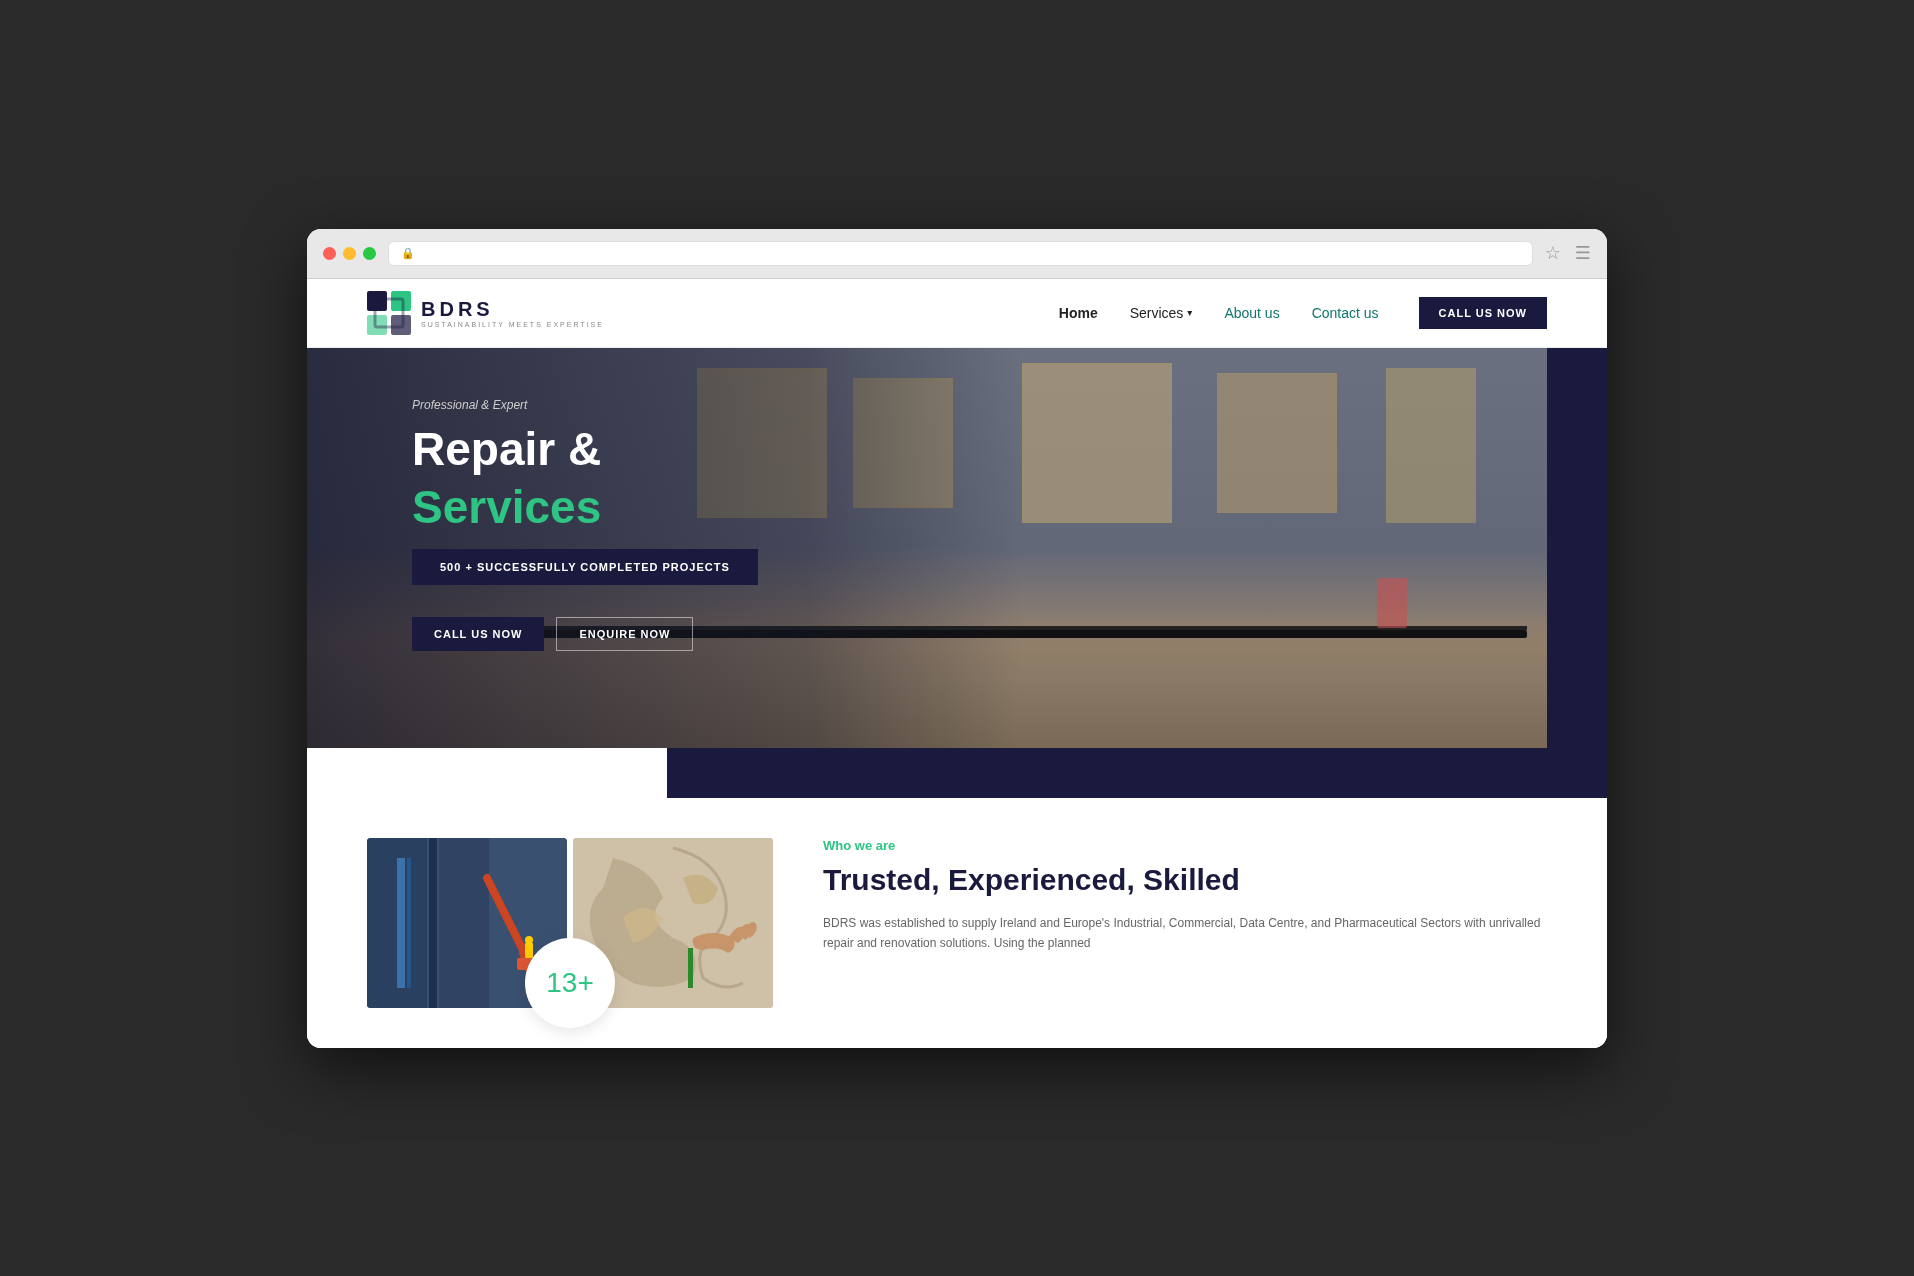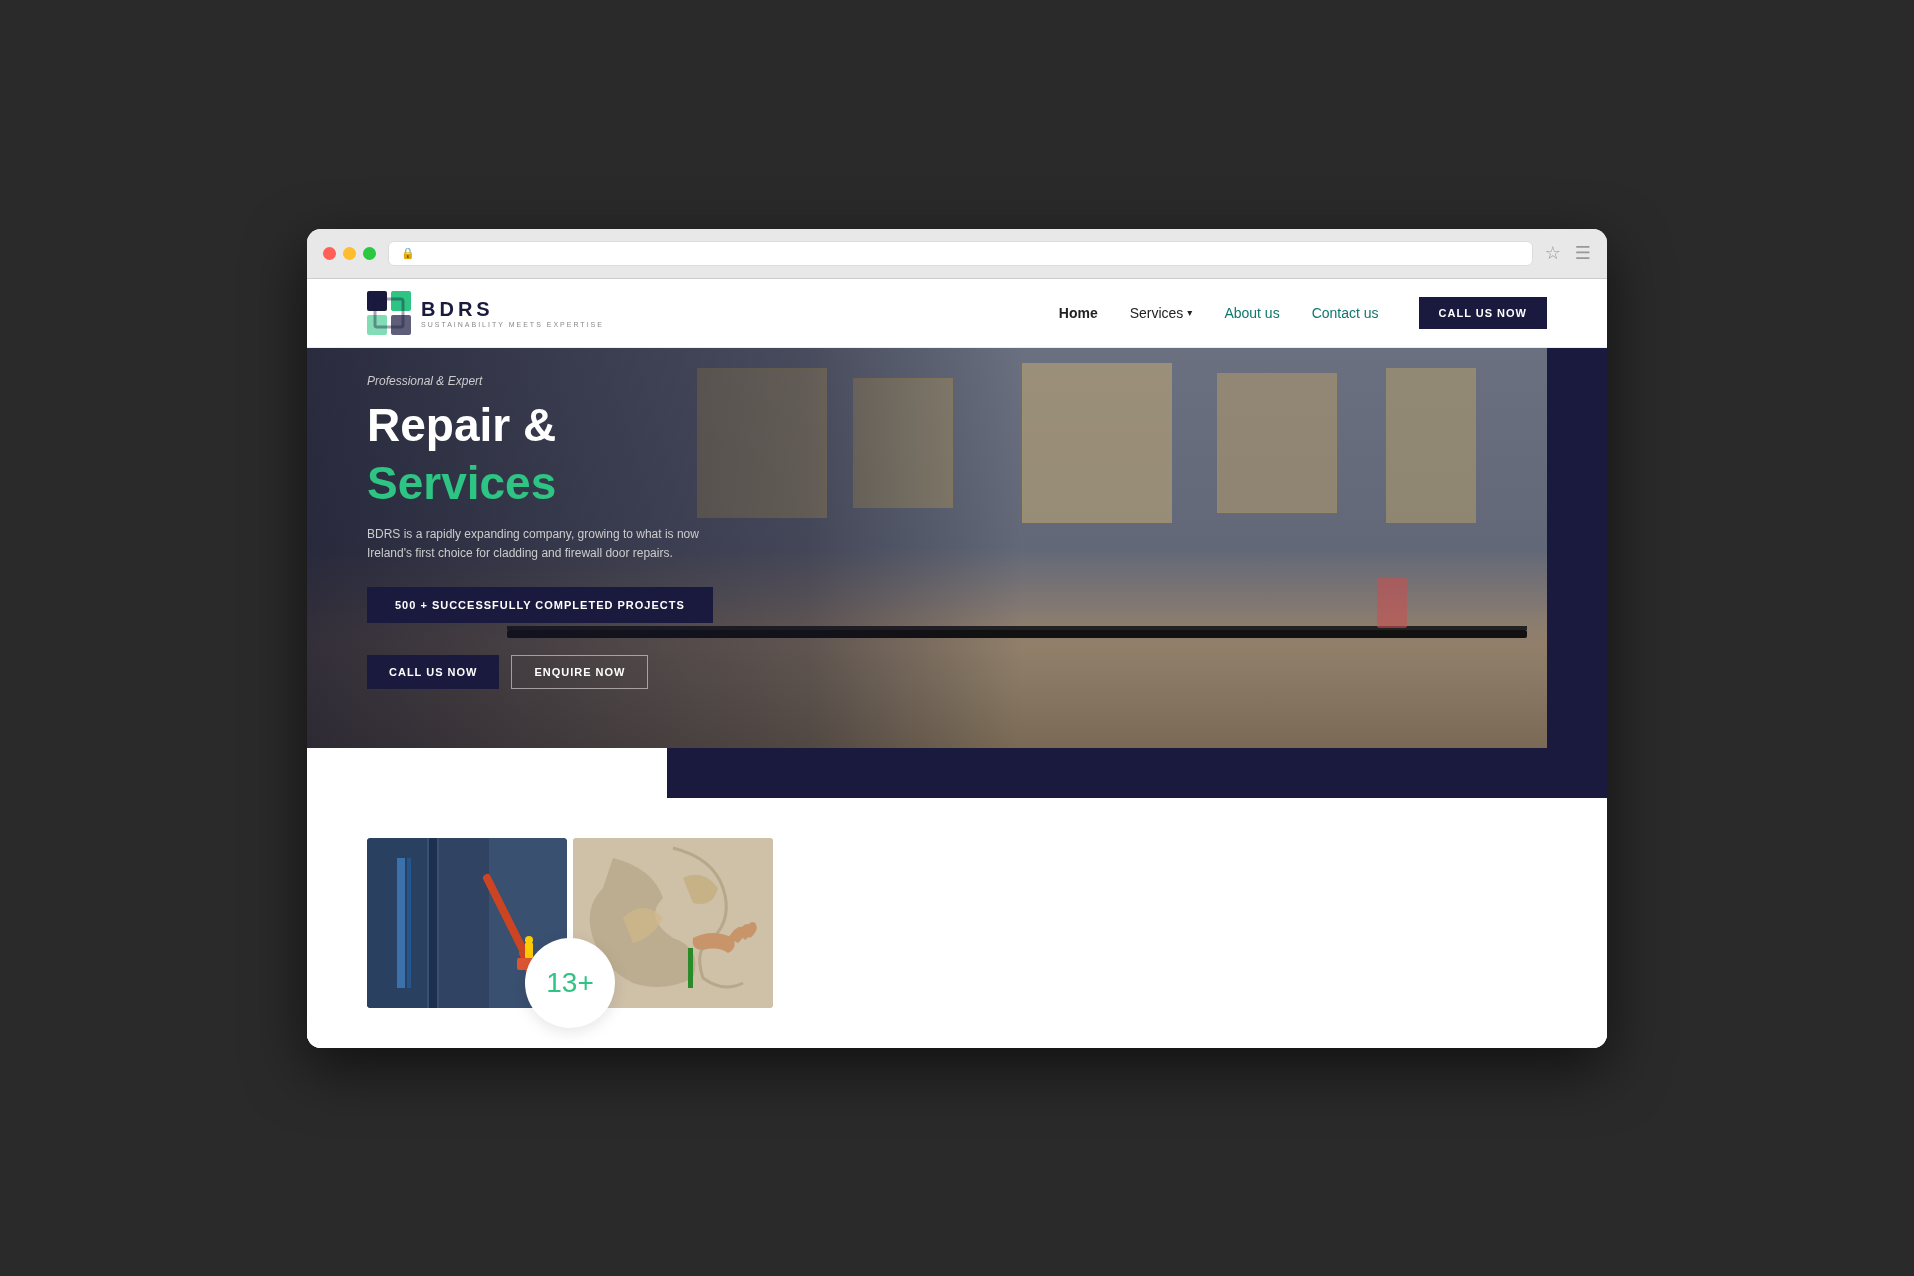--- a/index.html
+++ b/index.html
@@ -157,22 +157,23 @@
       right: 0;
       top: 0;
       width: 60px;
       height: 100%;
       background: #1a1a3e;
     }
 
     .hero-content {
       position: relative;
       z-index: 10;
-      padding: 26px 60px;
+      padding: 50px 60px;
       max-width: 560px;
+      margin-left: 45px;
     }
     .hero-subtitle {
       font-size: 12px;
       color: #ccc;
       margin-bottom: 12px;
       font-style: italic;
     }
     .hero-title {
       font-size: 46px;
       font-weight: 800;
@@ -383,21 +384,20 @@
         </div>
       </div>
       <div class="hero-right-overlay"></div>
 
       <div class="hero-content">
         <p class="hero-subtitle">Professional &amp; Expert</p>
         <h1>
           <div class="hero-title">Repair &amp;</div>
           <div class="hero-title-green">Services</div>
         </h1>
-        <p class="hero-desc">BDRS is a rapidly expanding company, growing to what is now Ireland's first choice for cladding and firewall door repairs.</p>
         <div style="margin-bottom:16px;">
           <button class="hero-projects-btn">500 + SUCCESSFULLY COMPLETED PROJECTS</button>
         </div>
         <div class="hero-action-btns">
           <button class="btn-call">CALL US NOW</button>
           <button class="btn-enquire">ENQUIRE NOW</button>
         </div>
       </div>
     </div>
 
@@ -443,16 +443,21 @@
             <path d="M165 95 Q172 82 178 88 Q182 95 172 102 Z" fill="#c8956a"></path>
             <path d="M172 92 Q178 80 183 86 Q186 93 177 100 Z" fill="#c8956a"></path>
             <rect x="115" y="110" width="5" height="40" fill="#2a8a2a"></rect>
           </svg>
         </div>
         <div class="img-counter">
           <span>13+</span>
         </div>
       </div>
 
+      <div class="about-text">
+        <p class="about-label">Who we are</p>
+        <h2 class="about-title">Trusted, Experienced, Skilled</h2>
+        <p class="about-desc">BDRS was established to supply Ireland and Europe's Industrial, Commercial, Data Centre, and Pharmaceutical Sectors with unrivalled repair and renovation solutions. Using the planned</p>
+      </div>
     </div>
 
   </div>
 </div>
 
 </body></html>

